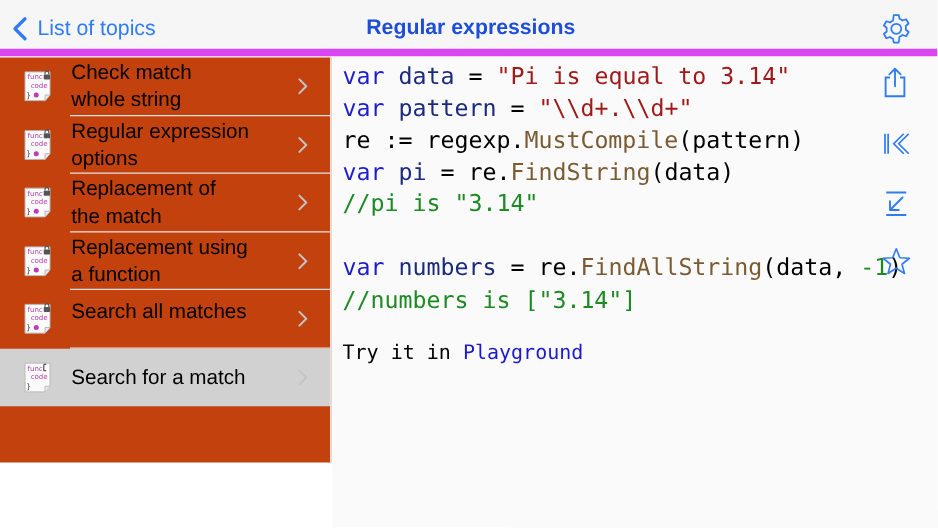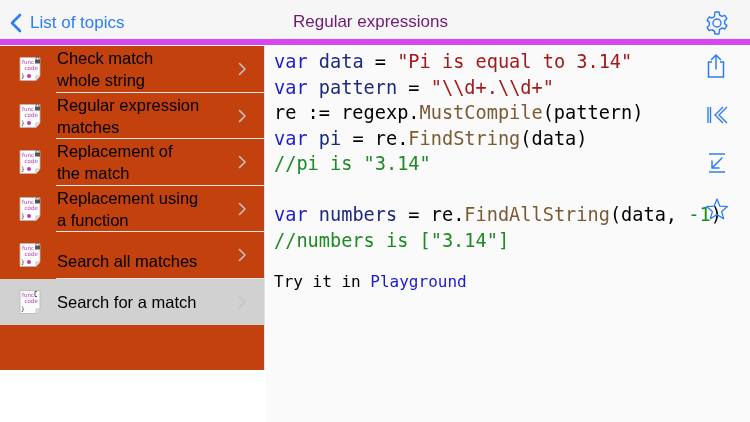--- a/index.html
+++ b/index.html
@@ -12,21 +12,21 @@
       background: #f6f6f6; border-bottom: 6px solid #d946ef;
     }
     .back-btn {
       position: absolute; left: 10px; top: 10px; height: 26px;
       display: flex; align-items: center; cursor: pointer;
     }
     .back-btn svg { display: block; }
     .back-label { color: #2f7cf6; font-size: 17px; margin-left: 8px; }
     .nav-title {
       position: absolute; left: 293px; top: 12px;
-      font-size: 17px; font-weight: normal; color: #701a75;
+      font-size: 17px; font-weight: bold; color: #1d4ed8;
     }
     .gear-btn { position: absolute; left: 704px; top: 10px; width: 26px; height: 26px; cursor: pointer; }
 
     
     .sidebar {
       position: absolute; left: 0; top: 46px; width: 265px; height: 324px;
       background: #c2410c; border-right: 1px solid #e2e2e2; text-decoration: underline;
     }
     .row {
       position: relative; height: 46.5px; display: flex; align-items: center; cursor: pointer;
@@ -113,21 +113,21 @@
         <path d="M18 24.5 V20 H22" fill="#e8e8e8" stroke="#b8b8b8" stroke-width="0.8"></path>
         <text x="4" y="7.5" font-size="5.6" fill="#b43aaa" font-family="DejaVu Sans, sans-serif">func</text>
         <text x="6.5" y="14" font-size="5.6" fill="#b43aaa" font-family="DejaVu Sans, sans-serif">code</text>
         <text x="3" y="22" font-size="6" fill="#333" font-family="DejaVu Sans, sans-serif">}</text>
         <rect x="17" y="3.5" width="5" height="4" rx="0.6" fill="#555"></rect>
         <path d="M18 3.5 V2.4 a1.5 1.5 0 0 1 3 0 V3.5" fill="none" stroke="#555" stroke-width="0.9"></path>
         <circle cx="11" cy="20" r="2" fill="#c03ab8"></circle>
       </svg>
       <div class="row-label" style="top: 1.25px;">
         <div>Regular expression</div>
-        <div>matches</div>
+        <div>options</div>
       </div>
       <svg class="chev" viewBox="0 0 9 14">
         <path d="M1.5 1.5 L7 7 L1.5 12.5" fill="none" stroke="#c4c4c8" stroke-width="1.6" stroke-linecap="round" stroke-linejoin="round"></path>
       </svg>
       <div class="divider"></div>
     </div>
     <div class="row">
       <svg class="row-icon" viewBox="0 0 24 26">
         <path d="M2 1.5 H16 L22 1.5 V20 L18 24.5 H2 Z" fill="#fbfbfb" stroke="#b8b8b8" stroke-width="0.8"></path>
         <path d="M18 24.5 V20 H22" fill="#e8e8e8" stroke="#b8b8b8" stroke-width="0.8"></path>
@@ -171,21 +171,21 @@
       <svg class="row-icon" viewBox="0 0 24 26">
         <path d="M2 1.5 H16 L22 1.5 V20 L18 24.5 H2 Z" fill="#fbfbfb" stroke="#b8b8b8" stroke-width="0.8"></path>
         <path d="M18 24.5 V20 H22" fill="#e8e8e8" stroke="#b8b8b8" stroke-width="0.8"></path>
         <text x="4" y="7.5" font-size="5.6" fill="#b43aaa" font-family="DejaVu Sans, sans-serif">func</text>
         <text x="6.5" y="14" font-size="5.6" fill="#b43aaa" font-family="DejaVu Sans, sans-serif">code</text>
         <text x="3" y="22" font-size="6" fill="#333" font-family="DejaVu Sans, sans-serif">}</text>
         <rect x="17" y="3.5" width="5" height="4" rx="0.6" fill="#555"></rect>
         <path d="M18 3.5 V2.4 a1.5 1.5 0 0 1 3 0 V3.5" fill="none" stroke="#555" stroke-width="0.9"></path>
         <circle cx="11" cy="20" r="2" fill="#c03ab8"></circle>
       </svg>
-      <div class="row-label" style="top: 6px; margin-top: 12px;">
+      <div class="row-label" style="top: 6px;">
         <div>Search all matches</div>
       </div>
       <svg class="chev" viewBox="0 0 9 14">
         <path d="M1.5 1.5 L7 7 L1.5 12.5" fill="none" stroke="#c4c4c8" stroke-width="1.6" stroke-linecap="round" stroke-linejoin="round"></path>
       </svg>
       <div class="divider"></div>
     </div>
     <div class="row selected last">
       <svg class="row-icon" viewBox="0 0 24 26">
         <path d="M2 1.5 H16 L22 1.5 V20 L18 24.5 H2 Z" fill="#fbfbfb" stroke="#b8b8b8" stroke-width="0.8"></path>

